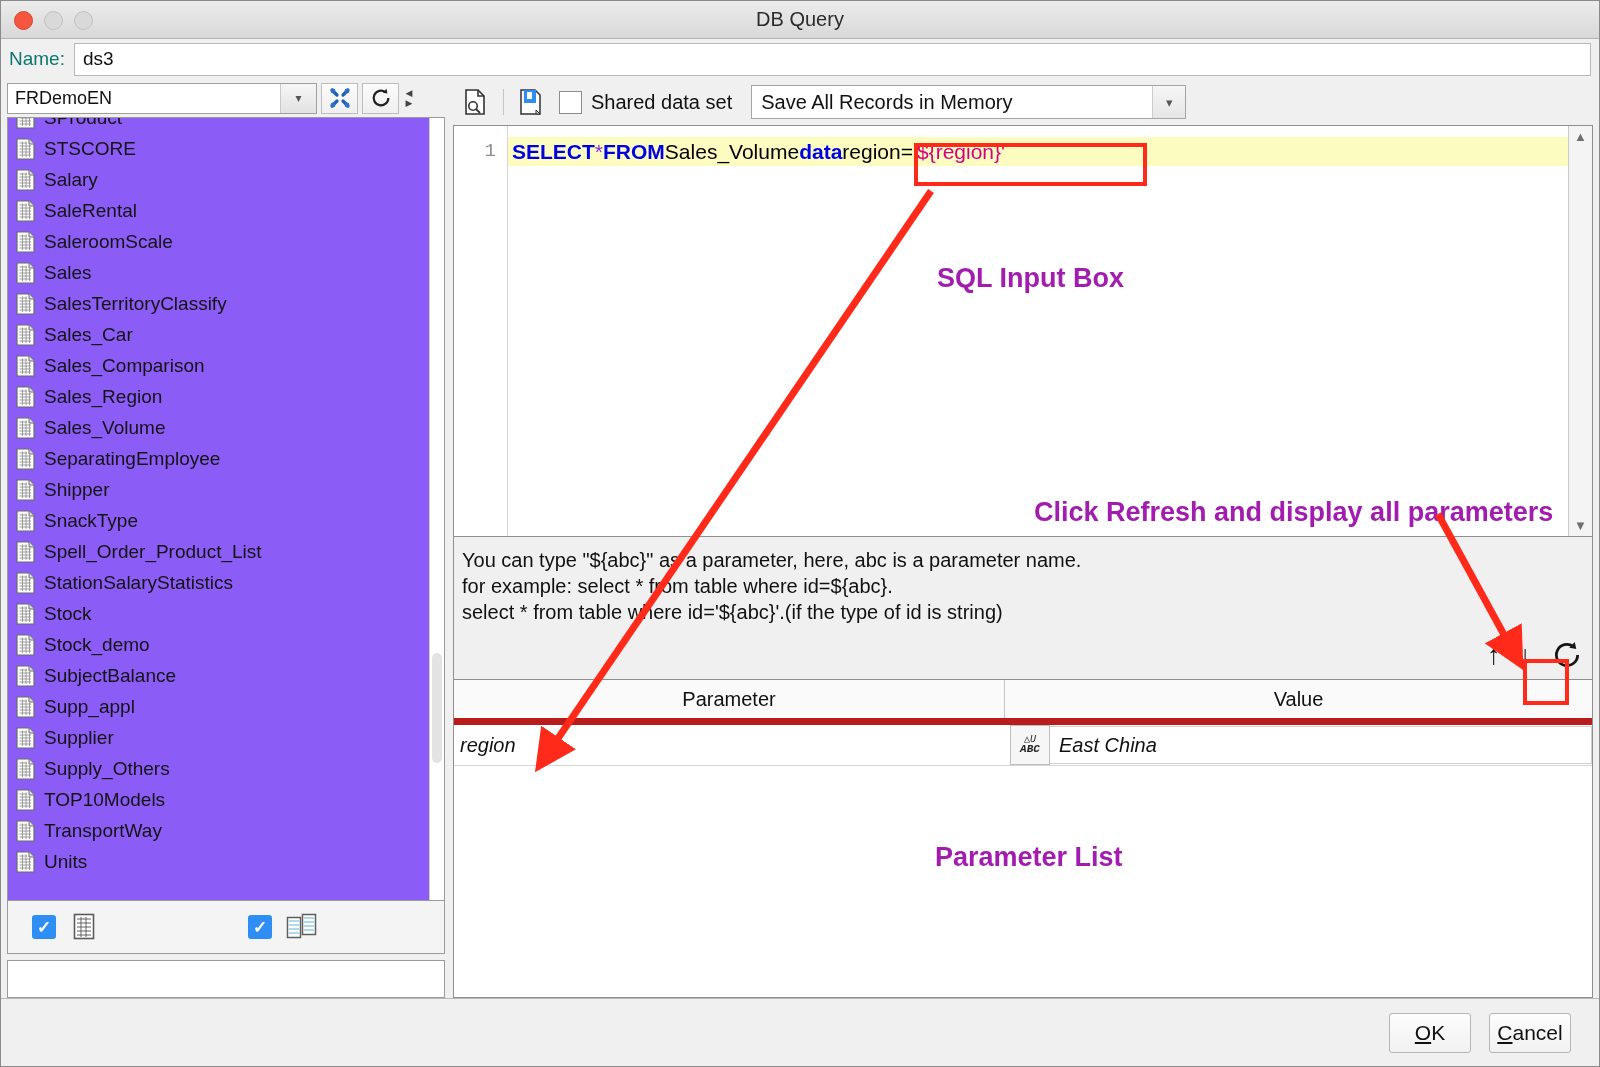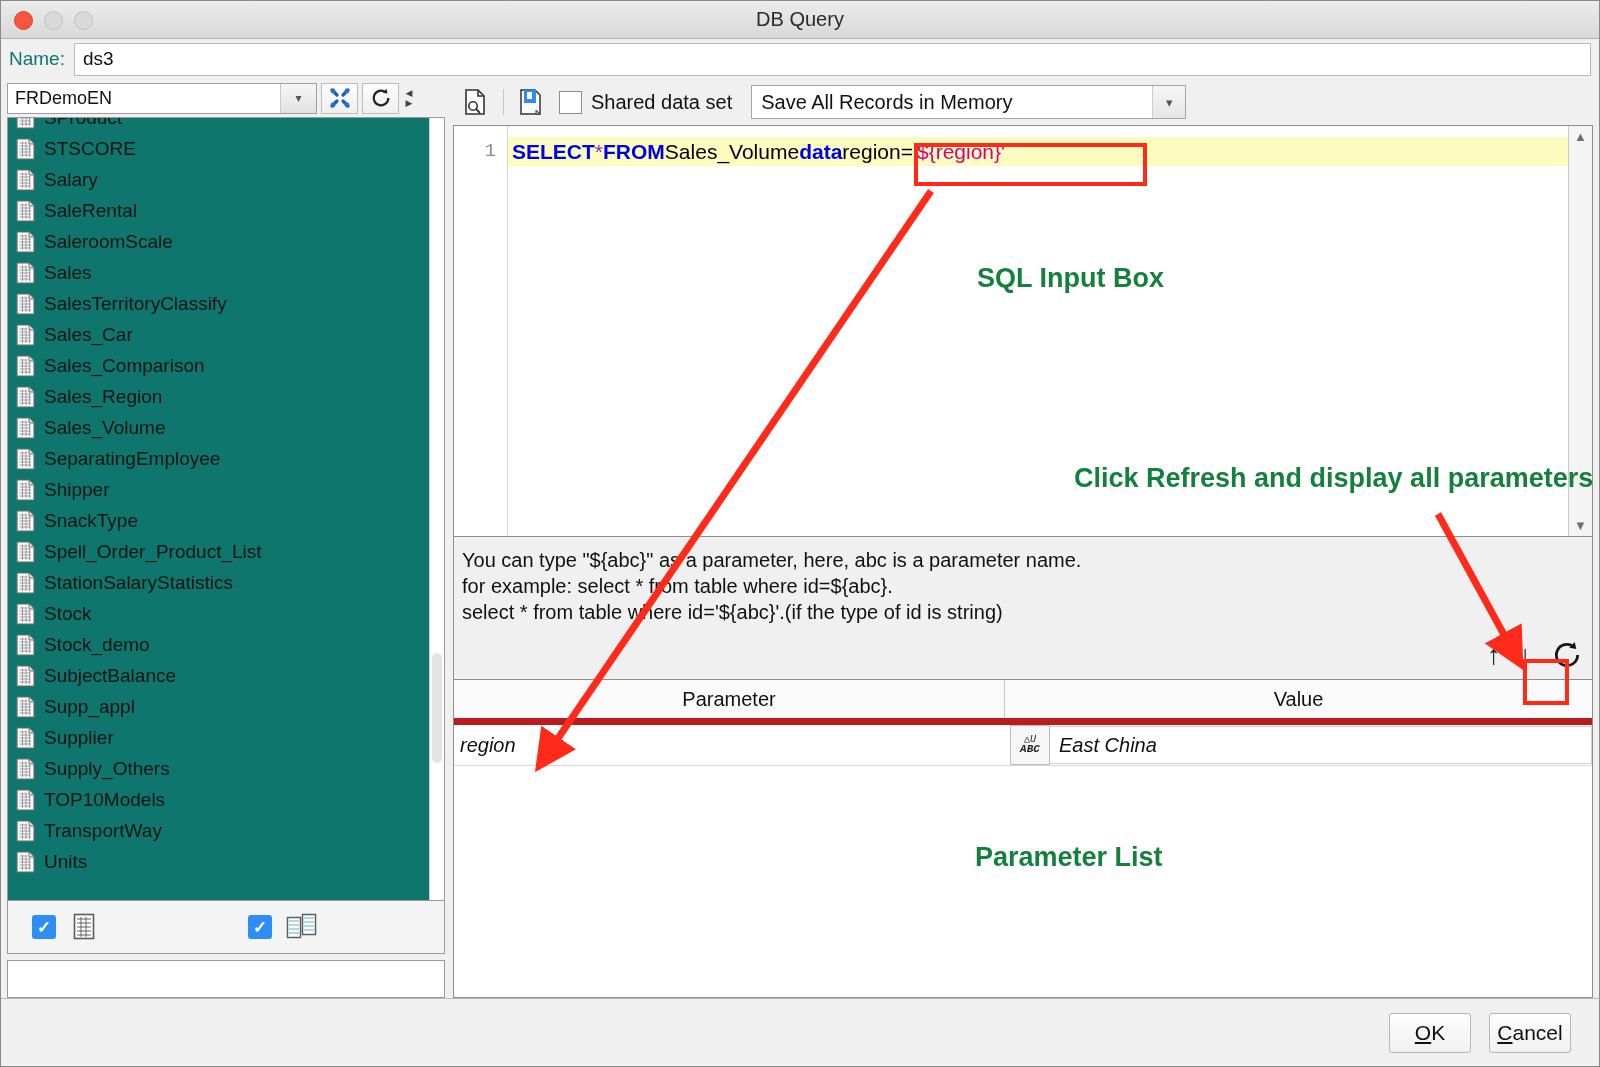--- a/index.html
+++ b/index.html
@@ -41,21 +41,21 @@
     display:flex;align-items:center;box-sizing:border-box;}
   #dscombo .val{flex:1;font-size:18px;padding-left:7px;color:#111;}
   #dscombo .arrow{width:35px;height:29px;background:linear-gradient(#f6f6f6,#e2e2e2);
     border-left:1px solid #c9c9c9;display:flex;align-items:center;justify-content:center;font-size:12px;color:#555;}
   .tbtn{width:37px;height:31px;background:linear-gradient(#fcfcfc,#efefef);
     border:1px solid #bdbdbd;display:flex;align-items:center;justify-content:center;box-sizing:border-box;}
   #lrarrows{width:12px;display:flex;flex-direction:column;justify-content:center;
     align-items:center;height:31px;gap:3px;}
   #lrarrows span{font-size:9px;color:#444;line-height:7px;}
 
-  #listwrap{flex:1;border:1px solid #9a9a9a;background:#0f766e;position:relative;overflow:hidden;}
+  #listwrap{flex:1;border:1px solid #9a9a9a;background:#8b5cf6;position:relative;overflow:hidden;}
   #list{position:absolute;left:0;top:-16px;right:14px;bottom:0;overflow:hidden;}
   .litem{height:31px;display:flex;align-items:center;padding-left:8px;}
   .docicon{width:19px;height:22px;margin-right:9px;flex:none;}
   .litem .lbl{font-size:19px;color:#141414;white-space:nowrap;}
   #listsb{position:absolute;right:0;top:0;width:14px;bottom:0;background:#fff;
     border-left:1px solid #cfcfcf;}
   #listsb .thumb{position:absolute;left:2px;width:10px;border-radius:5px;background:#e3e3e3;}
 
   #leftchecks{height:52px;display:flex;align-items:center;background:#f4f4f4;
     border-left:1px solid #9a9a9a;border-right:1px solid #9a9a9a;border-bottom:1px solid #9a9a9a;}
@@ -125,23 +125,23 @@
   
   #bottom{position:absolute;left:0;right:0;bottom:0;height:68px;background:#f0f0f0;
     border-top:1px solid #b9b9b9;display:flex;align-items:center;justify-content:flex-end;
     gap:18px;padding-right:28px;box-sizing:border-box;}
   .dlgbtn{width:82px;height:40px;background:linear-gradient(#fdfdfd,#f1f1f1);
     border:1px solid #b6b6b6;border-radius:3px;display:flex;align-items:center;
     justify-content:center;font-size:21px;color:#111;box-sizing:border-box;}
   .mn{text-decoration:underline;}
 
   
-  .anno{position:absolute;color:#15803d;font-weight:bold;font-family:"Liberation Sans",sans-serif;white-space:nowrap;margin-left:40px;}
+  .anno{position:absolute;color:#a21caf;font-weight:bold;font-family:"Liberation Sans",sans-serif;white-space:nowrap;}
   #anno-sql{left:936px;top:262px;font-size:27px;}
-  #anno-refresh{left:1033px;top:462px;font-size:27px;}
+  #anno-refresh{left:1033px;top:496px;font-size:27px;}
   #anno-plist{left:934px;top:841px;font-size:27px;}
   .redbox{position:absolute;border:4px solid #ff2a1a;box-sizing:border-box;}
   #box-sql{left:913px;top:142px;width:233px;height:43px;}
   #box-refresh{left:1522px;top:658px;width:46px;height:46px;}
   #annosvg{position:absolute;left:0;top:0;width:1600px;height:1067px;pointer-events:none;}
 </style>
 </head>
 <body>
 
 <div id="window">

